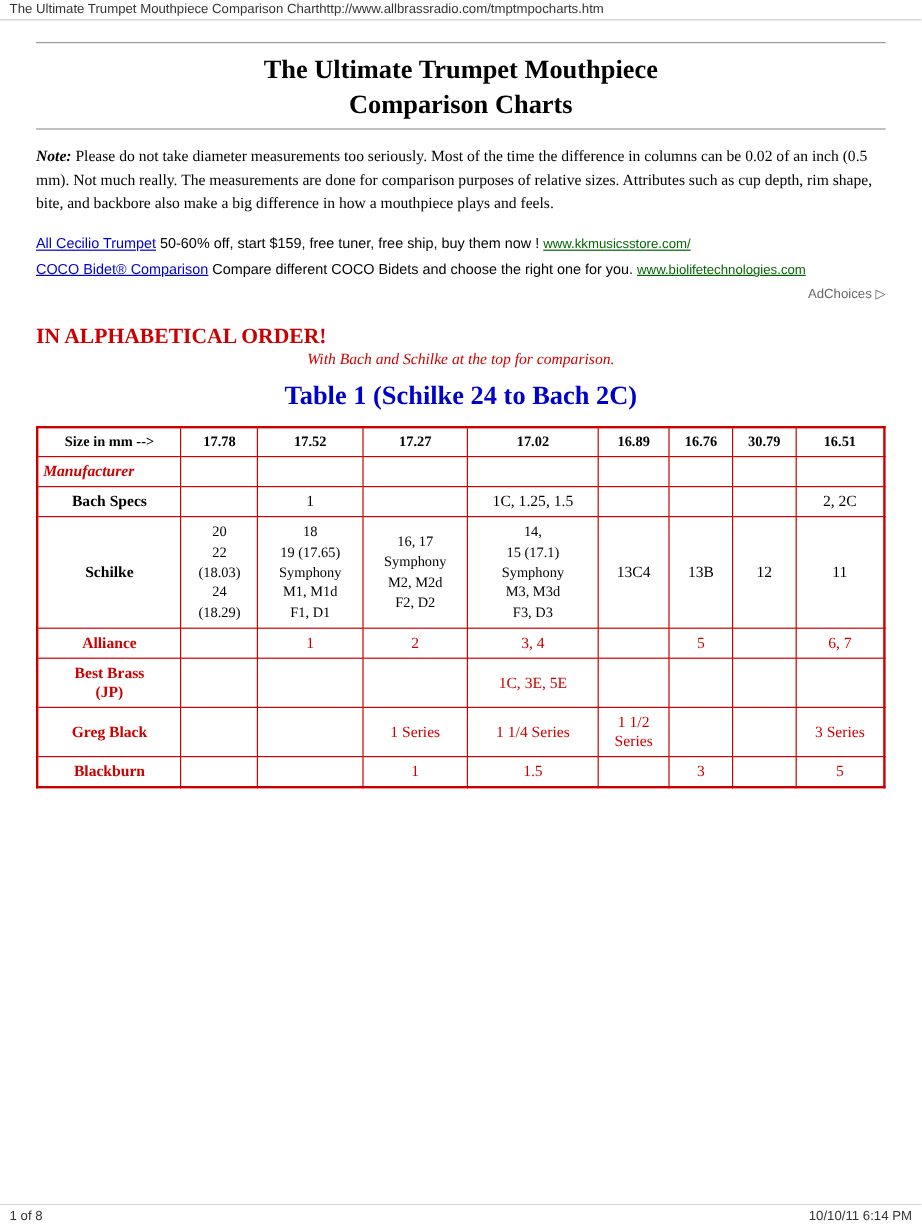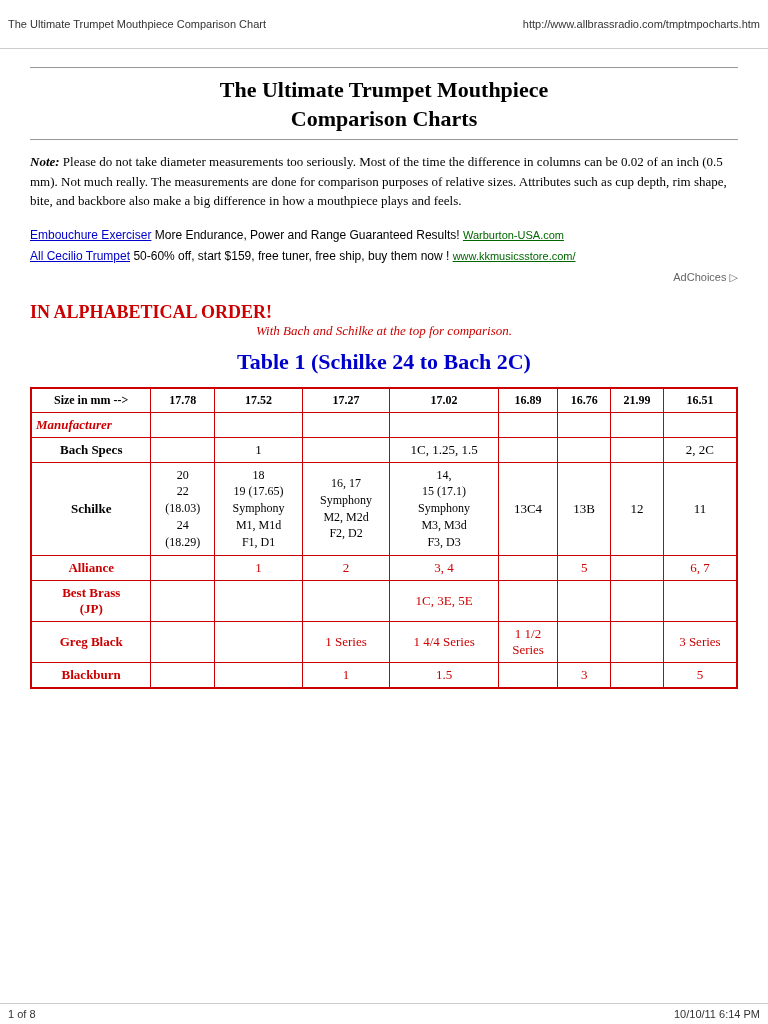--- a/index.html
+++ b/index.html
@@ -7,22 +7,22 @@
       font-family: Times New Roman, serif;
       font-size: 13px;
       background: #fff;
       color: #000;
       width: 768px;
       min-height: 1024px;
       position: relative;
     }
     #browser-bar {
       display: flex;
-      justify-content: space-between;
-      padding: 18px 8px;
+      justify-content: flex-start;
+      padding: 2px 8px;
       font-size: 11px;
       font-family: Arial, sans-serif;
       color: #333;
       border-bottom: 1px solid #ccc;
     }
     #page-content {
       padding: 10px 30px 40px 30px;
     }
     .top-rule {
       border: none;
@@ -159,48 +159,48 @@
   <hr class="top-rule">
   <div class="main-title">The Ultimate Trumpet Mouthpiece<br>Comparison Charts</div>
   <hr class="bottom-rule">
 
   <div class="note-block">
     <strong>Note:</strong><span> Please do not take diameter measurements too seriously. Most of the time the difference in columns can be 0.02 of an inch (0.5 mm). Not much really. The measurements are done for comparison purposes of relative sizes. Attributes such as cup depth, rim shape, bite, and backbore also make a big difference in how a mouthpiece plays and feels.</span>
   </div>
 
   <div class="ad-block">
     <div>
-      <a href="#">Embouchure Exerciser</a>
-      <span> More Endurance, Power and Range Guaranteed Results! </span>
-      <a href="#" class="ad-link" style="color:#006600; font-size:11px;">Warburton-USA.com</a>
-    </div>
-    <div>
       <a href="#">All Cecilio Trumpet</a>
       <span> 50-60% off, start $159, free tuner, free ship, buy them now ! </span>
       <a href="#" style="color:#006600; font-size:11px;">www.kkmusicsstore.com/</a>
+    </div>
+    <div>
+      <a href="#">COCO Bidet® Comparison</a>
+      <span> Compare different COCO Bidets and choose the right one for you. </span>
+      <a href="#" style="color:#006600; font-size:11px;">www.biolifetechnologies.com</a>
     </div>
     <div class="ad-choices">AdChoices ▷</div>
   </div>
 
   <div class="alphabetical-order">IN ALPHABETICAL ORDER!</div>
   <div class="subtitle-line">With Bach and Schilke at the top for comparison.</div>
 
   <div class="table-title">Table 1 (Schilke 24 to Bach 2C)</div>
 
   <table class="comparison-table">
     <thead>
       <tr>
         <th class="col-header-mm row-label">Size in mm --&gt;</th>
         <th class="col-header-mm">17.78</th>
         <th class="col-header-mm">17.52</th>
         <th class="col-header-mm">17.27</th>
         <th class="col-header-mm">17.02</th>
         <th class="col-header-mm">16.89</th>
         <th class="col-header-mm">16.76</th>
-        <th class="col-header-mm">21.99</th>
+        <th class="col-header-mm">30.79</th>
         <th class="col-header-mm">16.51</th>
       </tr>
     </thead>
     <tbody>
 
       <tr class="manufacturer-row">
         <td class="row-label"><em style="color:#cc0000;">Manufacturer</em></td>
         <td></td>
         <td></td>
         <td></td>
@@ -258,21 +258,21 @@
         <td style="color:#cc0000;"></td>
         <td style="color:#cc0000;"></td>
         <td style="color:#cc0000;"></td>
       </tr>
 
       <tr class="gregblack-row">
         <td class="row-label" style="color:#cc0000;">Greg Black</td>
         <td style="color:#cc0000;"></td>
         <td style="color:#cc0000;"></td>
         <td style="color:#cc0000;">1 Series</td>
-        <td style="color:#cc0000;">1 4/4 Series</td>
+        <td style="color:#cc0000;">1 1/4 Series</td>
         <td style="color:#cc0000;">1 1/2<br>Series</td>
         <td style="color:#cc0000;"></td>
         <td style="color:#cc0000;"></td>
         <td style="color:#cc0000;">3 Series</td>
       </tr>
 
       <tr class="blackburn-row">
         <td class="row-label" style="color:#cc0000;">Blackburn</td>
         <td style="color:#cc0000;"></td>
         <td style="color:#cc0000;"></td>

